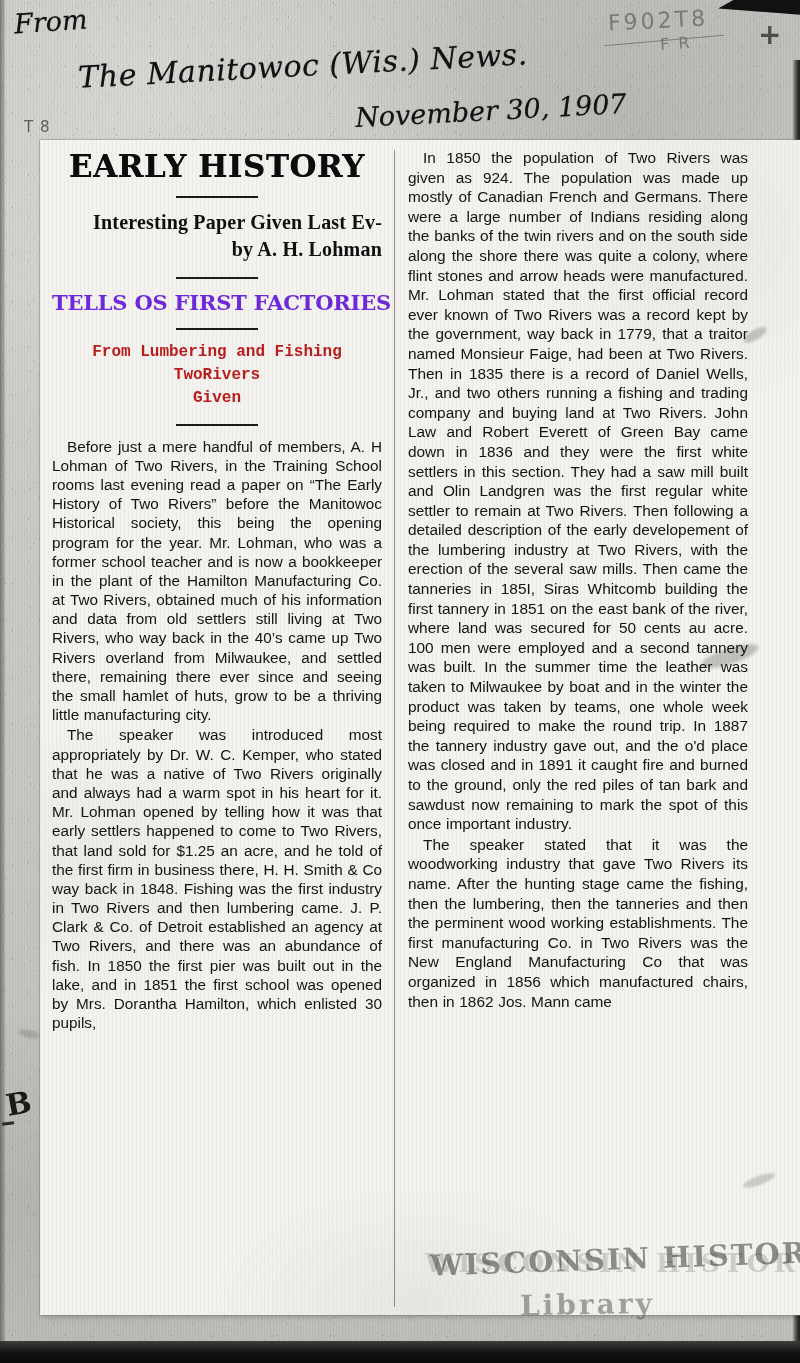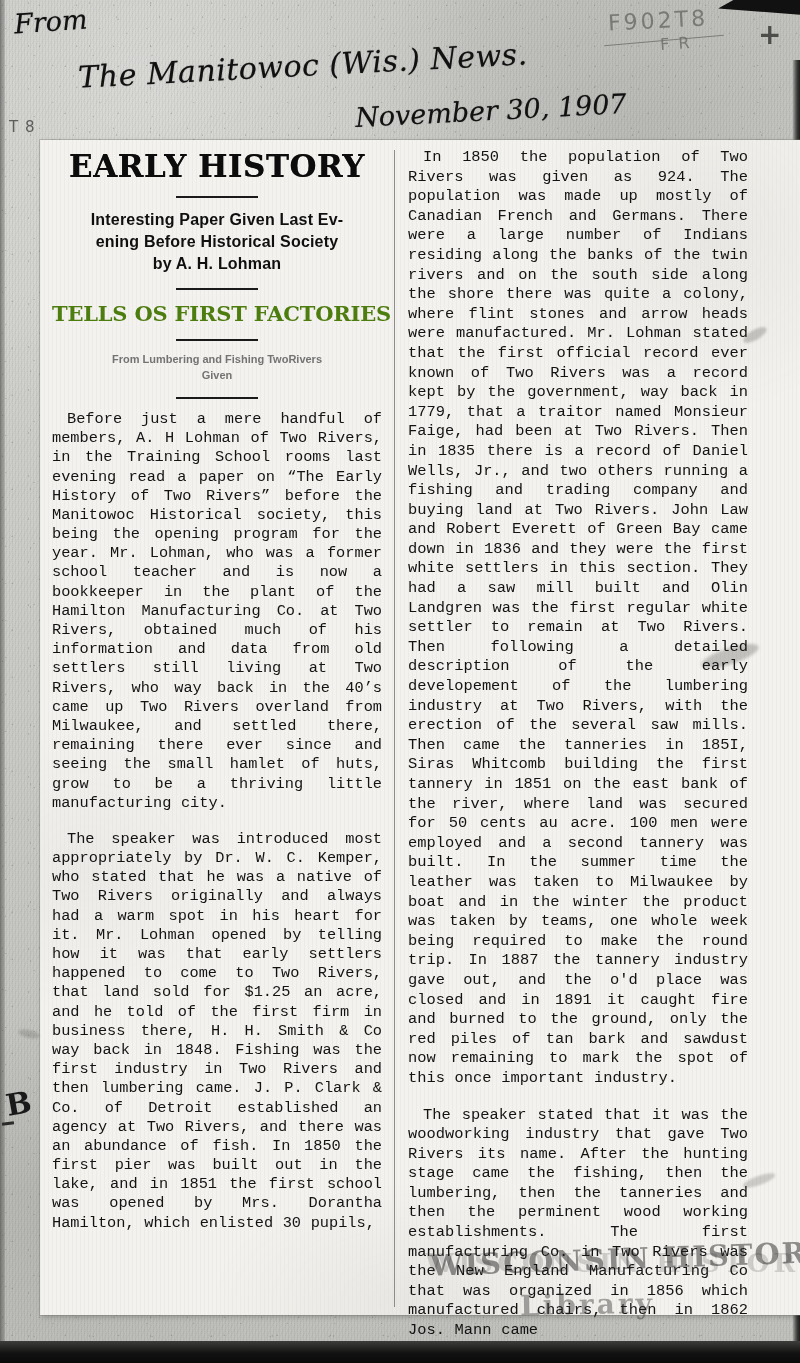--- a/index.html
+++ b/index.html
@@ -99,21 +99,21 @@
   .pencil {
     position: absolute;
     font-family: "DejaVu Sans", sans-serif;
     color: #6e6e6a;
     white-space: nowrap;
     opacity: .85;
   }
   .pencil-call { left: 608px; top: 8px;  font-size: 22px; letter-spacing: 3px; transform: rotate(-3deg); }
   .pencil-sub  { left: 660px; top: 34px; font-size: 16px; letter-spacing: 2px; transform: rotate(-4deg); }
   .pencil-cross{ left: 758px; top: 18px; font-size: 28px; color: #3a3a38; font-weight: bold; }
-  .pencil-t8   { left: 9px;  top: 118px; font-size: 15px; color: #4a4a48; letter-spacing: 1px; }
+  .pencil-t8   { left: 24px;  top: 118px; font-size: 15px; color: #4a4a48; letter-spacing: 1px; }
   .pencil-strike {
     position: absolute;
     left: 604px; top: 40px;
     width: 120px; height: 1px;
     background: #7c7c78;
     transform: rotate(-5deg);
   }
   .mark-b {
     position: absolute;
     left: 6px; top: 1086px;
@@ -184,61 +184,61 @@
   .hl .l2 { display: block; }
 
   .rule-sm {
     width: 82px;
     height: 2px;
     background: #1a1a1a;
     margin: 13px auto 11px auto;
   }
 
   .deck {
-    text-align: center;
-    font-family: Liberation Sans, sans-serif;
-    font-weight: bold;
-    font-size: 16px;
+    text-align: right;
+    font-family: Liberation Serif, serif;
+    font-weight: bold;
+    font-size: 20px;
     line-height: 1.38;
     color: #0f0f0f;
     letter-spacing: .2px;
   }
 
   .subhead {
     text-align: right;
     font-family: "DejaVu Serif", serif;
     font-weight: bold;
     font-size: 21px;
     letter-spacing: -.2px;
-    color: #4d7c0f;
+    color: #6d28d9;
     white-space: nowrap;
   }
 
   .deck2 {
     text-align: center;
-    font-family: Liberation Sans, sans-serif;
-    font-weight: bold;
-    font-size: 11px;
+    font-family: Liberation Mono, monospace;
+    font-weight: bold;
+    font-size: 16px;
     line-height: 1.45;
-    color: #737373;
+    color: #b91c1c;
   }
 
   
   .body p {
     margin: 0;
     text-indent: 15px;
-    font-family: Liberation Mono, monospace;
+    font-family: Liberation Sans, sans-serif;
     font-size: 15.3px;
     line-height: 1.255;
     text-align: justify;
     color: #131313;
     word-spacing: .4px;
   }
   .col-right .body p { font-size: 15.4px; line-height: 1.272; }
-  .body p + p { margin-top: 17px; }
+  .body p + p { margin-top: 1px; }
 
   .body { position: relative; }
 
   
   .body, .hl, .deck, .subhead, .deck2 {
     -webkit-font-smoothing: none;
   }
 
   
   .stamp {
@@ -311,21 +311,20 @@
       <div class="col col-left">
 
         <h1 class="hl">
           <span>EARLY HISTORY</span>
         </h1>
 
         <div class="rule-sm"></div>
 
         <div class="deck">
           <div>Interesting Paper Given Last Ev-</div>
-          <div>ening Before Historical Society</div>
           <div>by A. H. Lohman</div>
         </div>
 
         <div class="rule-sm"></div>
 
         <div class="subhead">TELLS OS FIRST FACTORIES</div>
 
         <div class="rule-sm"></div>
 
         <div class="deck2">

